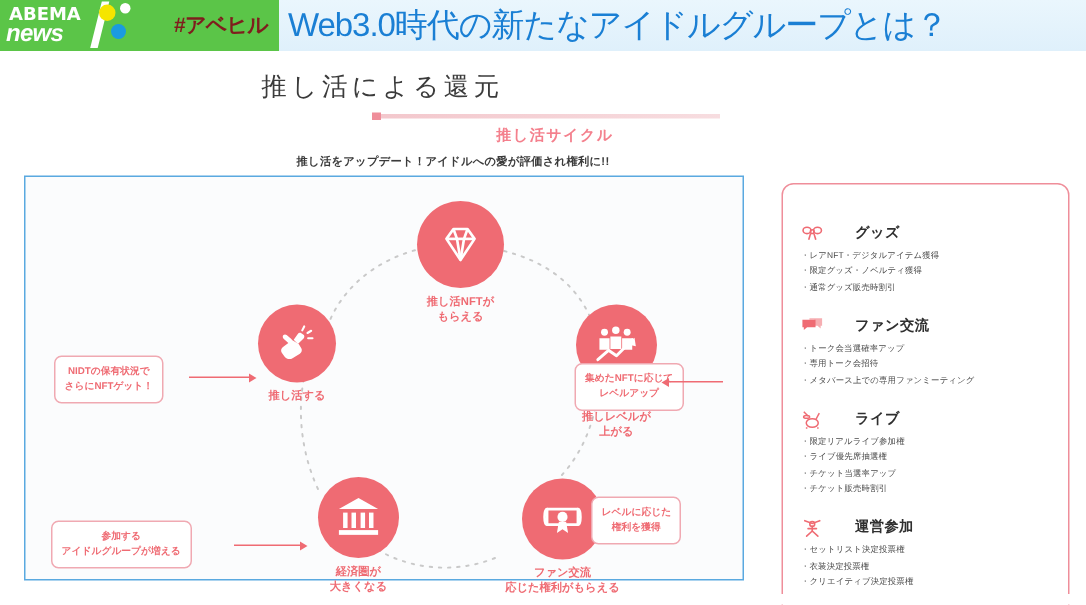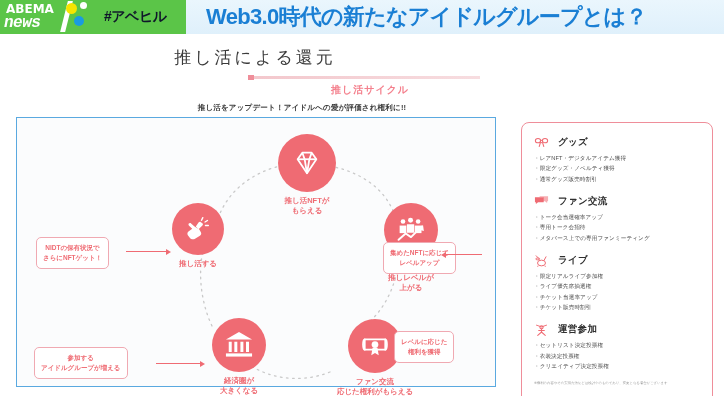--- a/index.html
+++ b/index.html
@@ -23,37 +23,37 @@
   }
   #abema-logo { position: relative; width: 96px; height: 32px; margin-left: 4px; }
   #abema-logo .l1 {
     position: absolute; left: 2px; top: 1px;
     font-size: 12px; font-weight: bold; color: #ffffff;
     letter-spacing: 0px; font-family: "DejaVu Sans", sans-serif;
   }
   #abema-logo .l2 {
     position: absolute; left: 0px; top: 13px;
     font-size: 16px; font-weight: bold; color: #ffffff; font-style: italic;
-    letter-spacing: -0.5px; font-family: Liberation Mono, monospace;
+    letter-spacing: -0.5px; font-family: Liberation Sans, sans-serif;
   }
   #abema-logo .dot { position: absolute; border-radius: 50%; }
   #abema-logo .dot-y { width: 11px; height: 11px; background: #f5e500; left: 62px; top: 2px; }
   #abema-logo .dot-w { width: 7px; height: 7px; background: #ffffff; left: 76px; top: 1px; }
   #abema-logo .dot-b { width: 10px; height: 10px; background: #1a9be0; left: 70px; top: 15px; }
   #abema-logo .slash {
     position: absolute; left: 60px; top: 0px; width: 5px; height: 31px;
     background: #ffffff; transform: skewX(-14deg);
   }
   #hash-tag {
-    font-size: 14px; font-weight: bold; color: #0f172a;
-    margin-left: 4px; letter-spacing: -0.5px;
+    font-size: 14px; font-weight: bold; color: #7f1d1d;
+    margin-left: 16px; letter-spacing: -0.5px;
   }
   #headline {
-    flex: 1; display: flex; align-items: center; padding-left: 20px;
-    font-size: 22px; font-weight: bold; color: #1a7fd4;
+    flex: 1; display: flex; align-items: center; padding-left: 6px;
+    font-size: 22px; font-weight: normal; color: #1a7fd4;
     letter-spacing: -0.7px; white-space: nowrap;
   }
   #nidt-tag {
     position: absolute; left: 3px; top: 36px;
     background: #111111; color: #ffffff;
     font-size: 11px; padding: 3px 6px 4px 5px; letter-spacing: -0.3px;
   }
 
   
   #slide {
@@ -127,21 +127,21 @@
   
   #arc-svg { position: absolute; left: 0; top: 0; width: 496px; height: 369px; pointer-events: none; }
 
   
   #benefits {
     position: absolute; left: 521px; top: 88px; width: 192px; height: 295px;
     border: 1px solid #ef8e9a; border-radius: 8px; background: #ffffff;
     padding: 12px 10px 6px 12px;
   }
   .bgroup { margin-bottom: 10px; }
-  .bhead { display: flex; align-items: center; gap: 9px; margin-bottom: 3px; }
+  .bhead { display: flex; align-items: center; gap: 21px; margin-bottom: 3px; margin-top: 13px; }
   .bhead .btitle {
     font-size: 9.5px; font-weight: bold; color: #2f2f2f; letter-spacing: 0.3px;
   }
   .bitem {
     font-size: 5.6px; color: #4a4a4a; line-height: 1.85; letter-spacing: 0.1px;
     white-space: nowrap;
   }
   .bitem::before { content: "・"; color: #6b6b6b; }
   #benefit-note {
     font-size: 3.4px; color: #9a9a9a; line-height: 1.4; margin-top: 4px;

